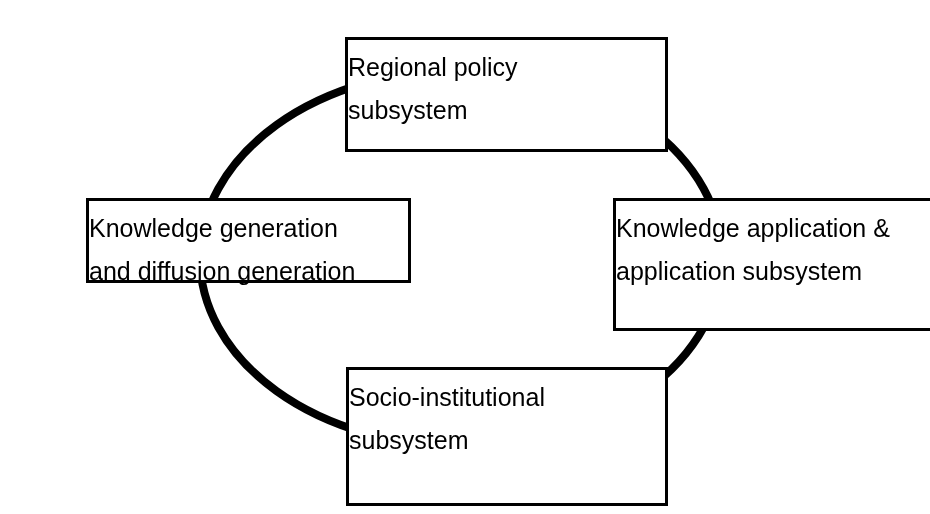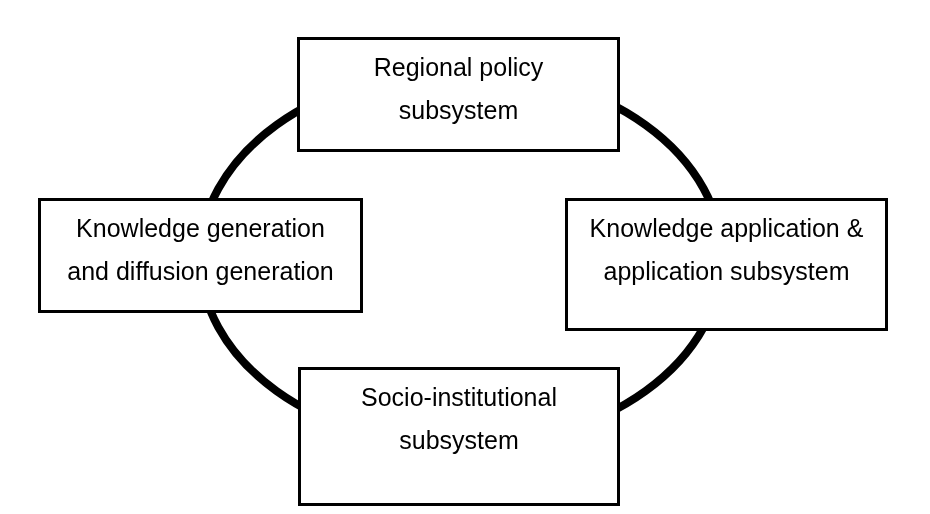--- a/index.html
+++ b/index.html
@@ -22,28 +22,28 @@
     width: 930px;
     height: 514px;
     z-index: 1;
   }
   .node {
     position: absolute;
     box-sizing: border-box;
     background: #ffffff;
     border: 3px solid #000000;
     z-index: 2;
-    text-align: center;
     color: #000000;
     font-size: 25px;
     line-height: 43px;
     padding-top: 6px;
+    margin-left: 48px;
   }
   .node-top    { left: 297px; top: 37px;  width: 323px; height: 115px; }
-  .node-left   { left: 38px;  top: 198px; width: 325px; height: 115px; }
+  .node-left   { left: 38px;  top: 198px; width: 325px; height: 85px; }
   .node-right  { left: 565px; top: 198px; width: 323px; height: 133px; }
   .node-bottom { left: 298px; top: 367px; width: 322px; height: 139px; }
   .node .line {
     white-space: nowrap;
   }
 </style>
 </head>
 <body>
 
 <div class="canvas">

